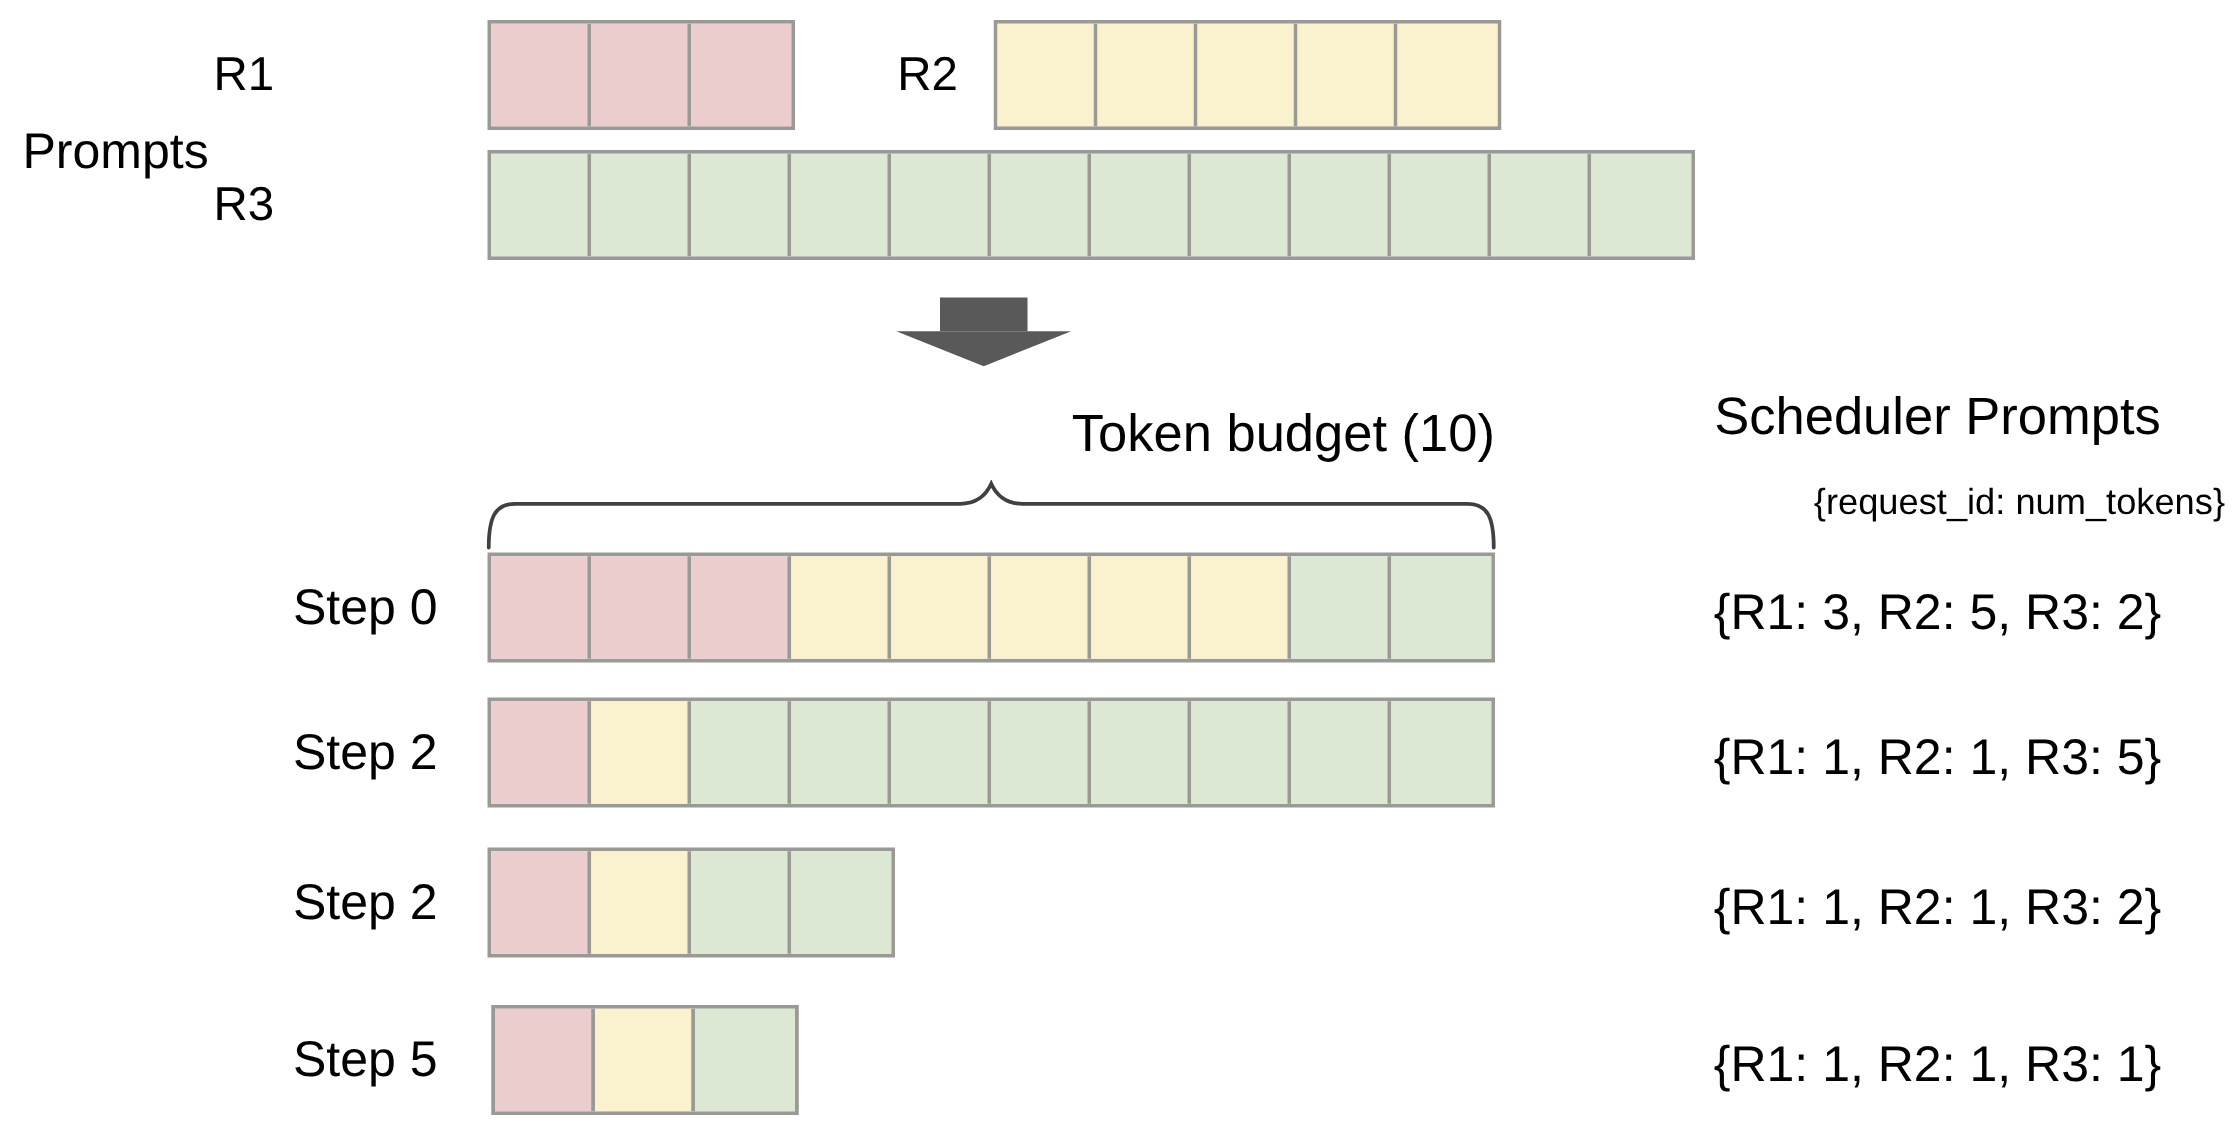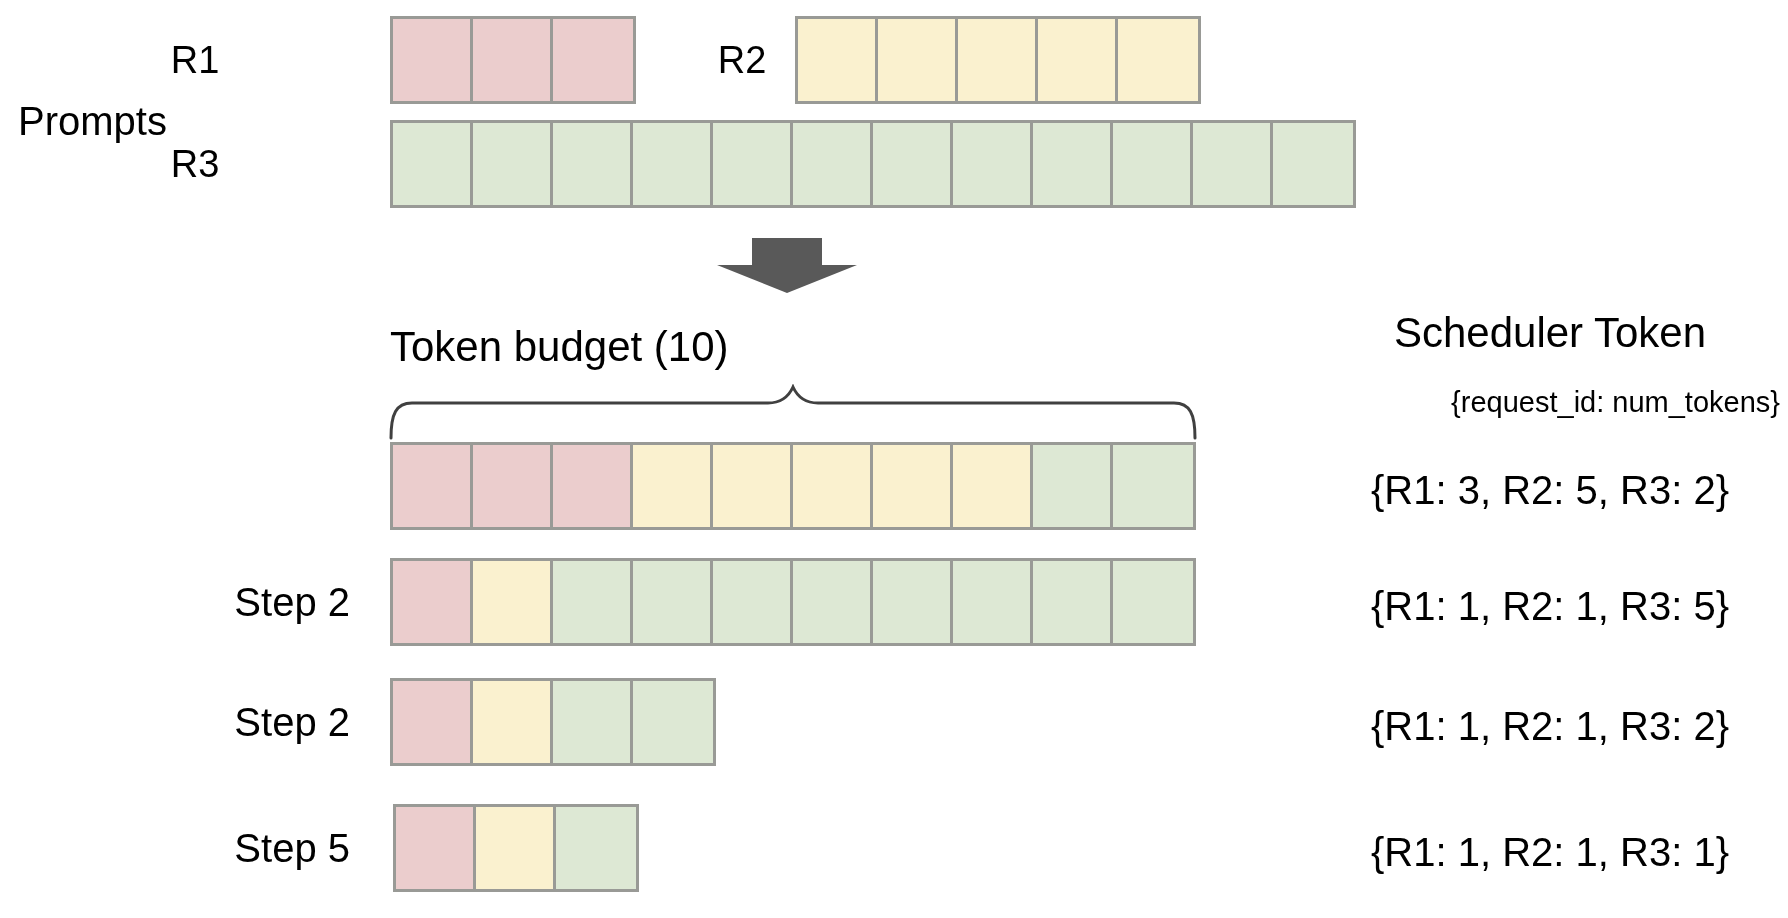--- a/index.html
+++ b/index.html
@@ -30,21 +30,21 @@
   .row-s0{left:390px;top:442px;}
   .row-s1{left:390px;top:558px;}
   .row-s2{left:390px;top:678px;}
   .row-s3{left:393px;top:804px;}
   .lbl-s0{top:462px;} .lbl-s1{top:578px;} .lbl-s2{top:698px;} .lbl-s3{top:824px;}
   .arrow{position:absolute;left:717px;top:238px;width:140px;height:55px;}
   .arrow .stem{position:absolute;left:35px;top:0;width:70px;height:27px;background:var(--arrow);}
   .arrow .head{position:absolute;left:0;top:27px;width:0;height:0;
     border-left:70px solid transparent;border-right:70px solid transparent;
     border-top:28px solid var(--arrow);}
-  .token-budget{left:390px;width:806px;top:322px;font-size:42px;text-align:left;}
+  .token-budget{left:390px;width:806px;top:322px;font-size:42px;text-align:right;}
   .brace{position:absolute;left:388px;top:384px;width:810px;height:58px;}
   .brace path{stroke:var(--brace);stroke-width:3;fill:none;stroke-linecap:round;}
   .sched-title{left:1320px;width:460px;top:308px;font-size:42px;text-align:center;}
   .sched-sub{left:1320px;width:460px;top:385px;font-size:29px;text-align:right;}
   .sched-line{left:1320px;width:460px;font-size:40px;text-align:center;}
   .out-s0{top:466px;} .out-s1{top:582px;} .out-s2{top:702px;} .out-s3{top:828px;}
 </style>
 </head>
 <body>
 
@@ -87,20 +87,21 @@
   <div class="arrow">
     <div class="stem"></div>
     <div class="head"></div>
   </div>
 
   <div class="lbl token-budget">Token budget (10)</div>
   <svg class="brace" viewBox="0 0 810 58" aria-hidden="true">
     <path d="M 3,54 C 3,30 8,19 24,19 L 380,19 C 392,19 400,14 405,3 C 410,14 418,19 430,19 L 786,19 C 802,19 807,30 807,54"></path>
   </svg>
 
+  <div class="lbl step-lbl lbl-s0">Step 0</div>
   <div class="cells-row row-s0">
       <div class="cell" style="background: rgb(235, 205, 205);"></div>
       <div class="cell" style="background: rgb(235, 205, 205);"></div>
       <div class="cell" style="background: rgb(235, 205, 205);"></div>
       <div class="cell" style="background: rgb(250, 241, 207);"></div>
       <div class="cell" style="background: rgb(250, 241, 207);"></div>
       <div class="cell" style="background: rgb(250, 241, 207);"></div>
       <div class="cell" style="background: rgb(250, 241, 207);"></div>
       <div class="cell" style="background: rgb(250, 241, 207);"></div>
       <div class="cell" style="background: rgb(221, 232, 212);"></div>
@@ -129,20 +130,20 @@
       <div class="cell" style="background: rgb(221, 232, 212);"></div>
     </div>
 
   <div class="lbl step-lbl lbl-s3">Step 5</div>
   <div class="cells-row row-s3">
       <div class="cell" style="background: rgb(235, 205, 205);"></div>
       <div class="cell" style="background: rgb(250, 241, 207);"></div>
       <div class="cell" style="background: rgb(221, 232, 212);"></div>
     </div>
 
-  <div class="lbl sched-title">Scheduler Token</div>
+  <div class="lbl sched-title">Scheduler Prompts</div>
   <div class="lbl sched-sub">{request_id: num_tokens}</div>
   <div class="lbl sched-line out-s0">{R1: 3, R2: 5, R3: 2}</div>
   <div class="lbl sched-line out-s1">{R1: 1, R2: 1, R3: 5}</div>
   <div class="lbl sched-line out-s2">{R1: 1, R2: 1, R3: 2}</div>
   <div class="lbl sched-line out-s3">{R1: 1, R2: 1, R3: 1}</div>
 
 </div>
 
 </body></html>

